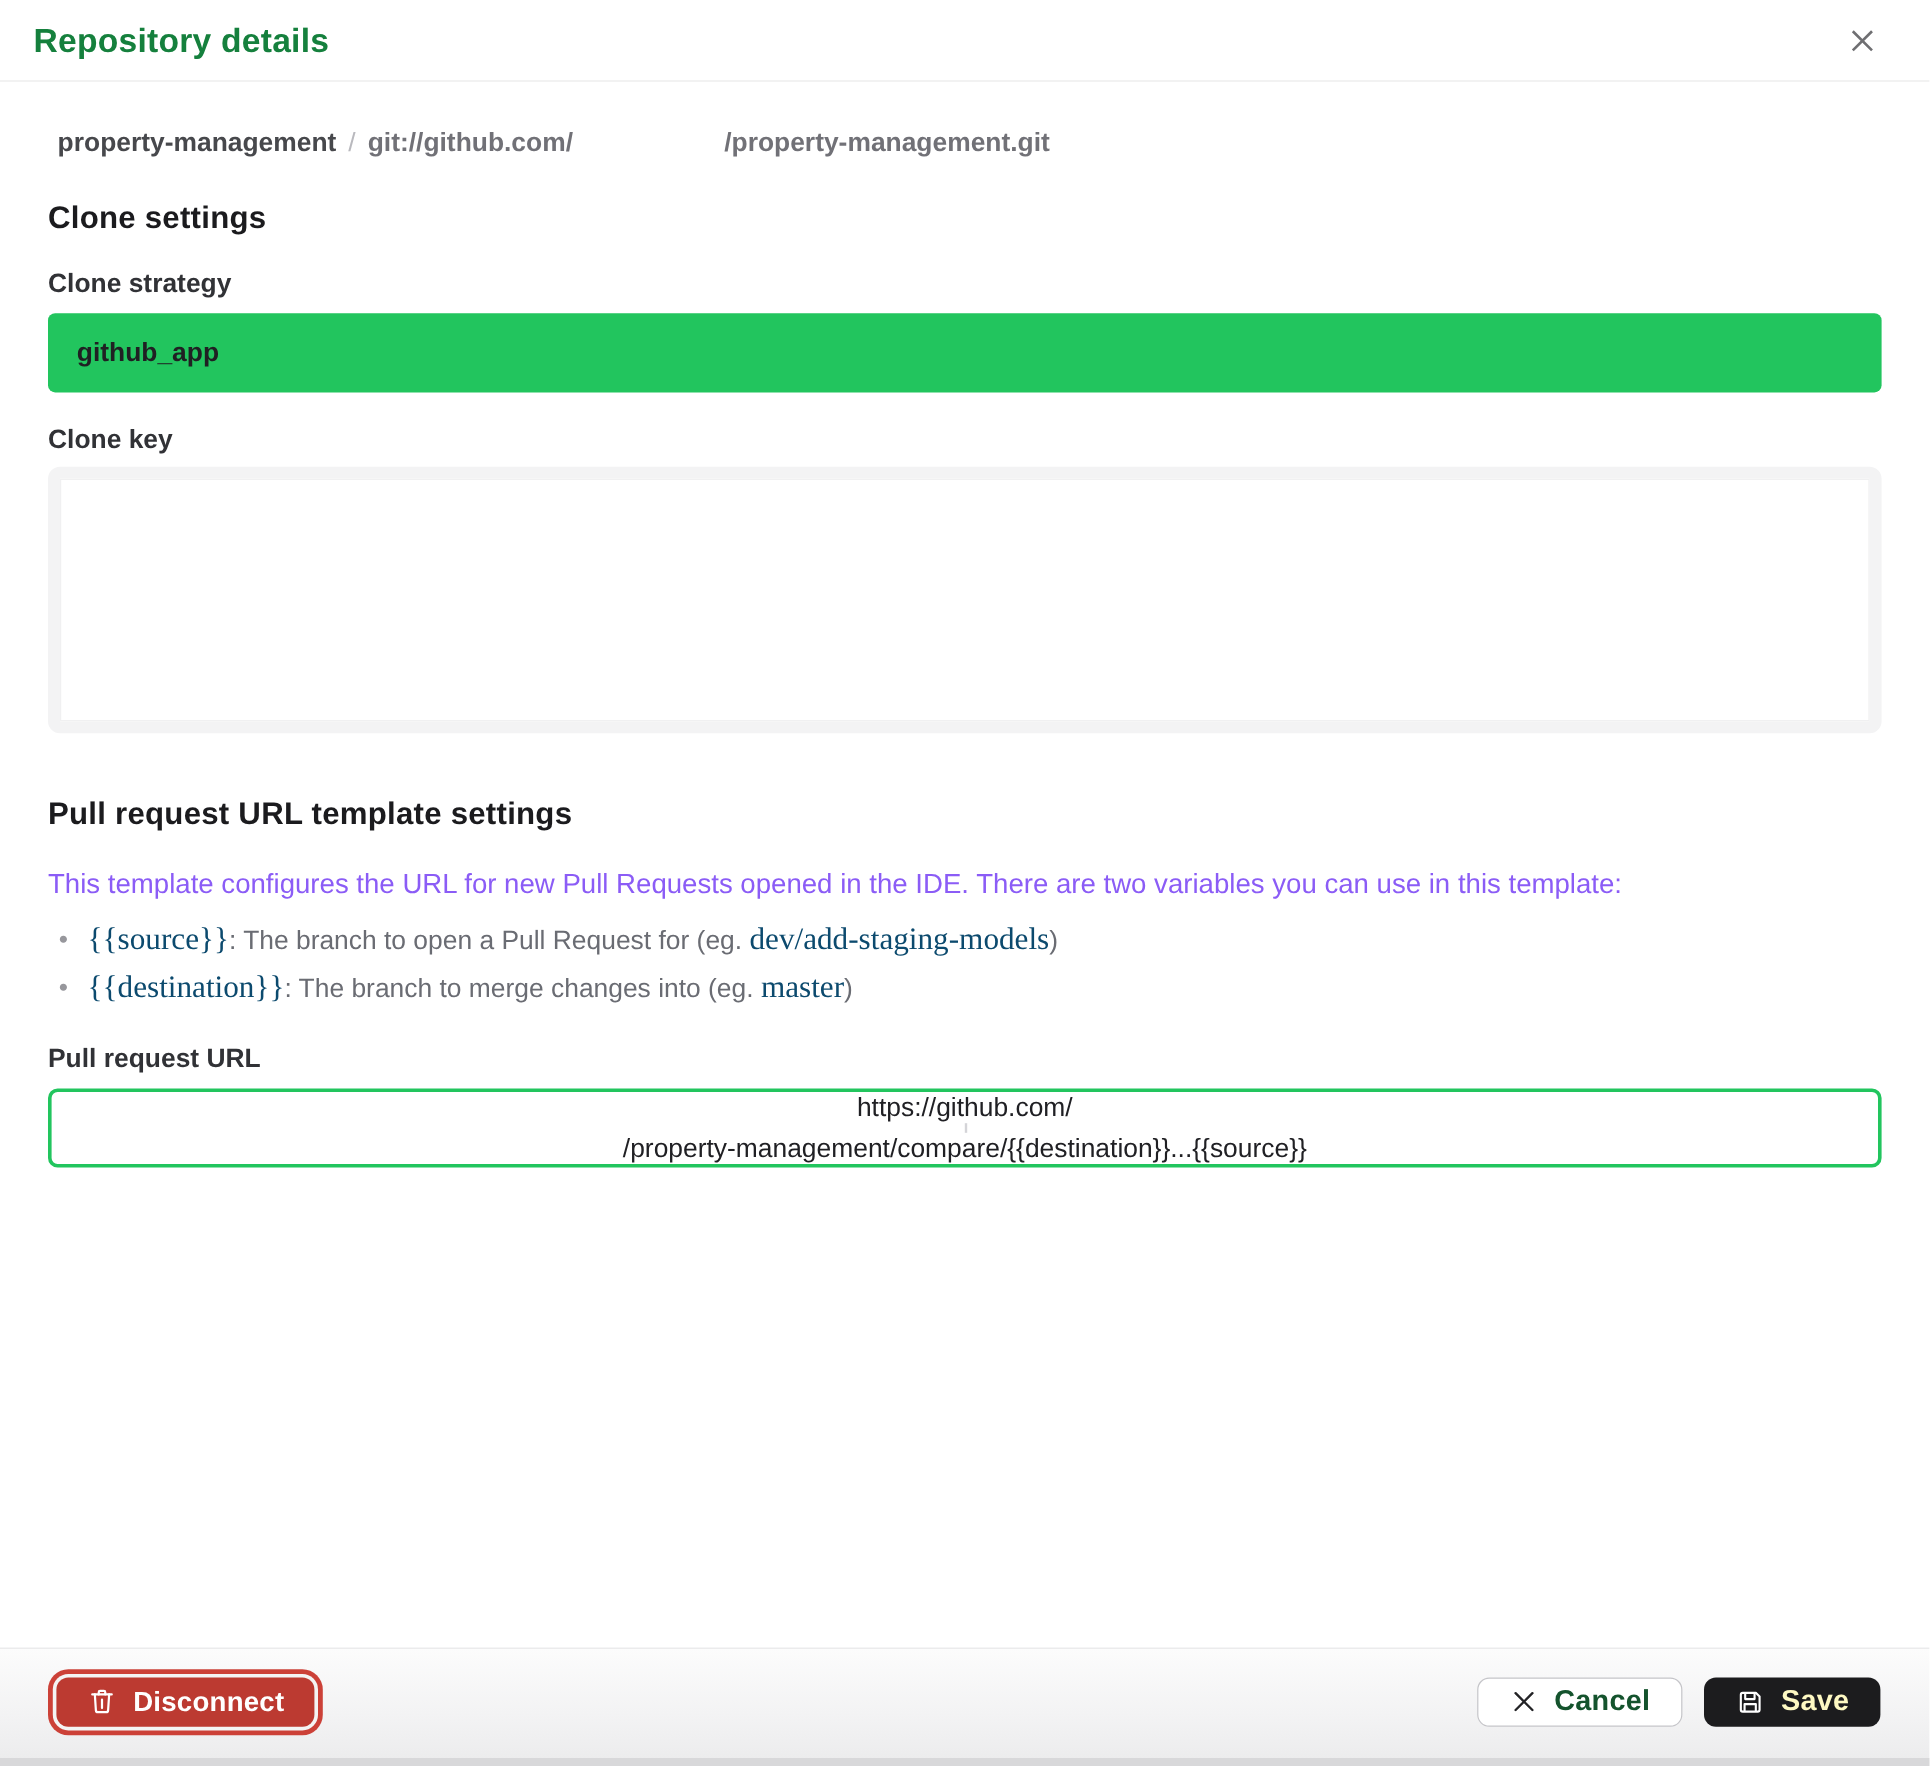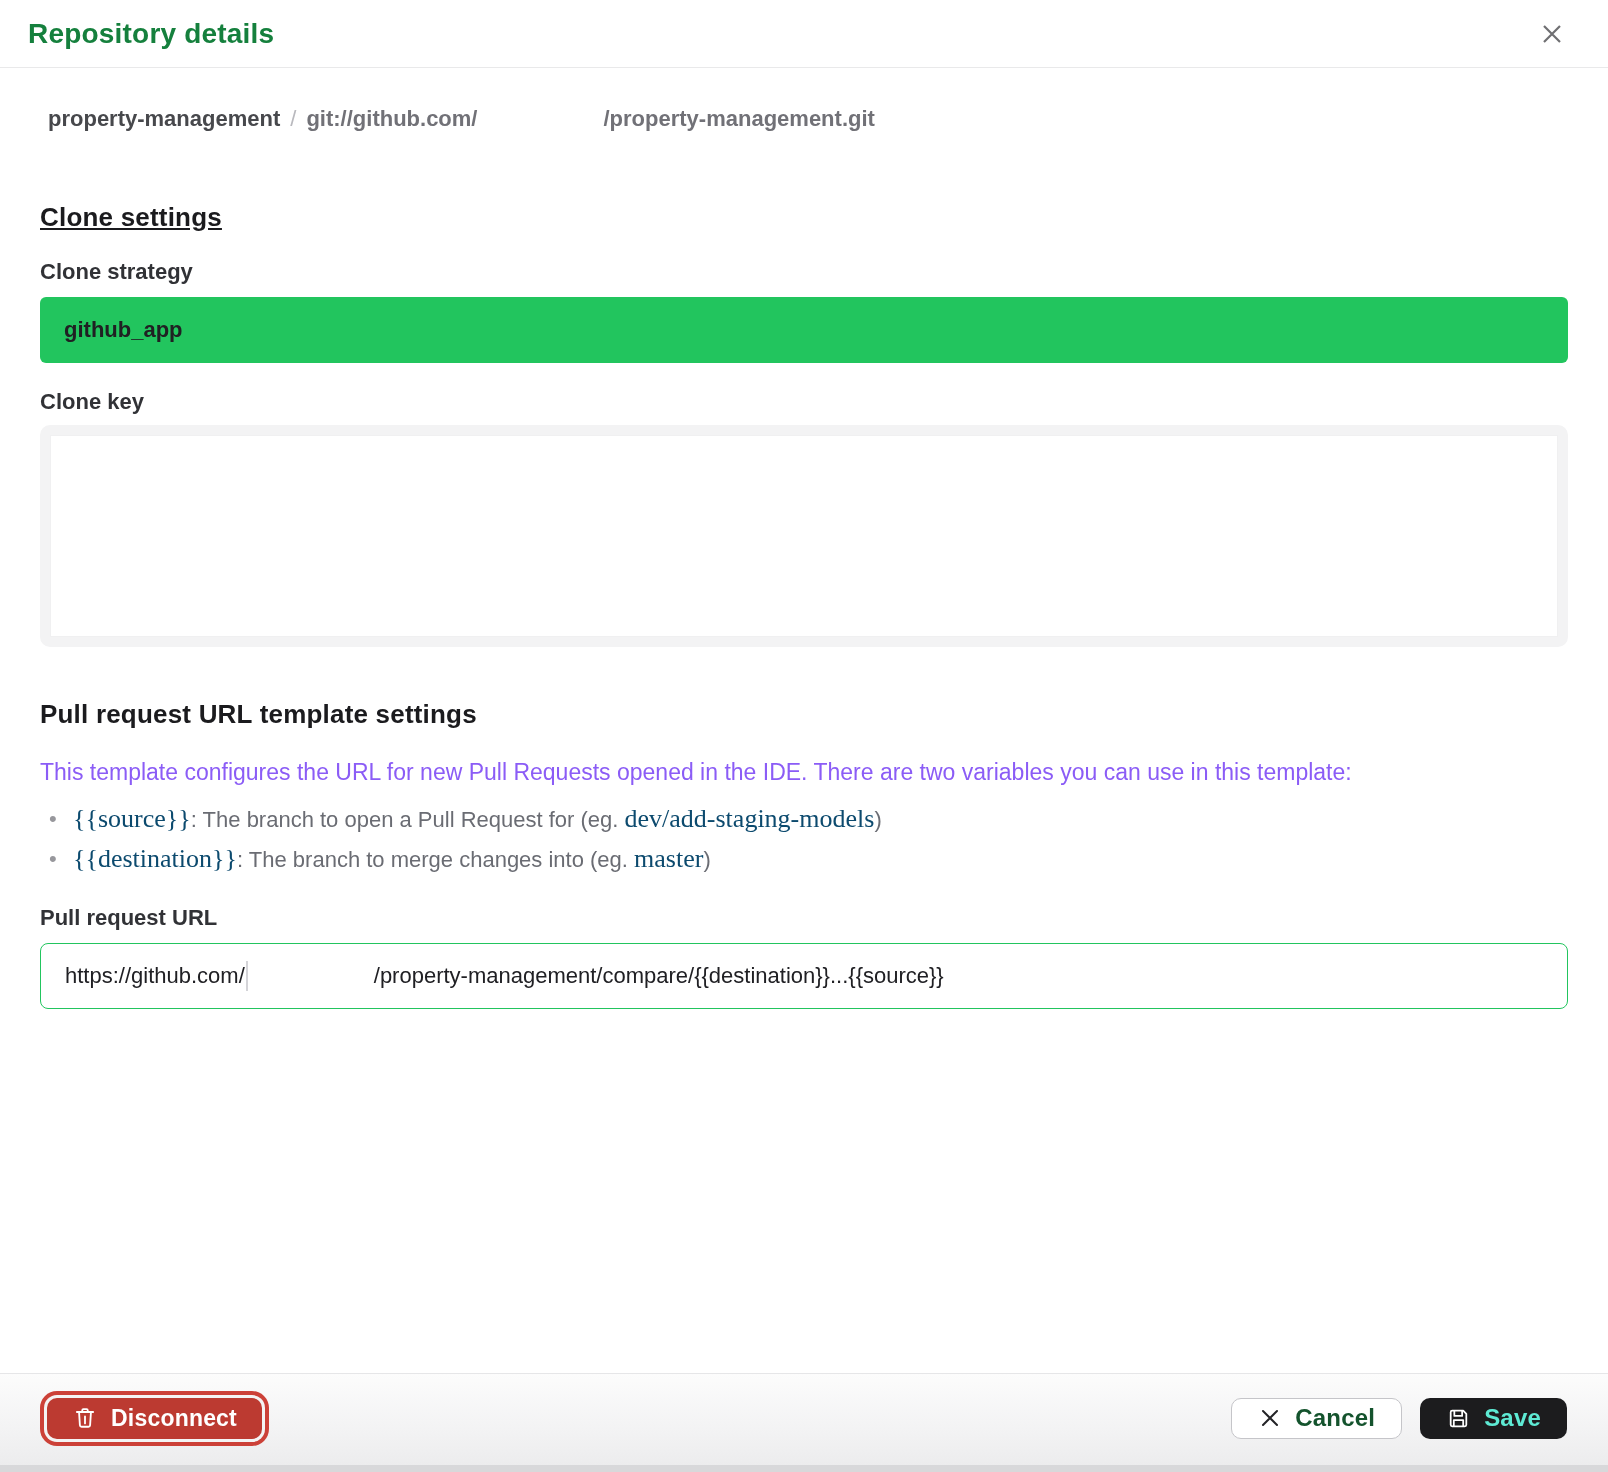--- a/index.html
+++ b/index.html
@@ -47,21 +47,21 @@
   .breadcrumb .sep { color: #b9b9be; padding: 0 10px; font-weight: 400; }
   .breadcrumb .url-part { color: #717177; font-weight: 600; }
   .redacted-gap { display: inline-block; width: 126px; height: 1px; }
 
   .section-heading {
     font-size: 26px;
     font-weight: 700;
     color: #1b1b1e;
     letter-spacing: .2px;
   }
-  .h-clone { margin-top: 68px; text-decoration: underline; }
+  .h-clone { margin-top: 32px; }
   .field-label {
     font-size: 22px;
     font-weight: 700;
     color: #313236;
     margin-top: 26px;
   }
   .readonly-field {
     margin-top: 12px;
     height: 66px;
     background: #22c55e;
@@ -116,30 +116,31 @@
   .code {
     font-family: Liberation Serif, serif;
     font-size: 26px;
     color: #0c4a6e;
   }
 
   .url-label { margin-top: 30px; }
   .url-input {
     margin-top: 12px;
     height: 66px;
-    border: 1px solid #22c55e;
+    border: 3px solid #22c55e;
     border-radius: 8px;
     background: #ffffff;
     display: flex;
     align-items: center;
     padding: 0 24px;
     font-size: 22px;
     color: #202024;
     cursor: text;
     white-space: nowrap;
+    flex-direction: column;
   }
   .url-input .caret {
     display: inline-block;
     width: 2px; height: 30px;
     background: #d4d4d8;
     margin-left: 1px;
   }
 
   
   .modal-footer {
@@ -182,21 +183,21 @@
   .footer-right { margin-left: auto; display: flex; gap: 18px; }
   .btn-secondary {
     background: #ffffff;
     border: 1px solid #c5c5c9;
     color: #14532d;
     padding: 0 26px;
     font-size: 24px;
   }
   .btn-primary {
     background: #1c1c1e;
-    color: #5eead4;
+    color: #fef9c3;
     padding: 0 26px;
     font-size: 24px;
   }
   .icon { display: inline-flex; align-items: center; justify-content: center; }
 </style>
 </head>
 <body>
 
 <div class="modal-header">
   <div class="modal-title">Repository details</div>

